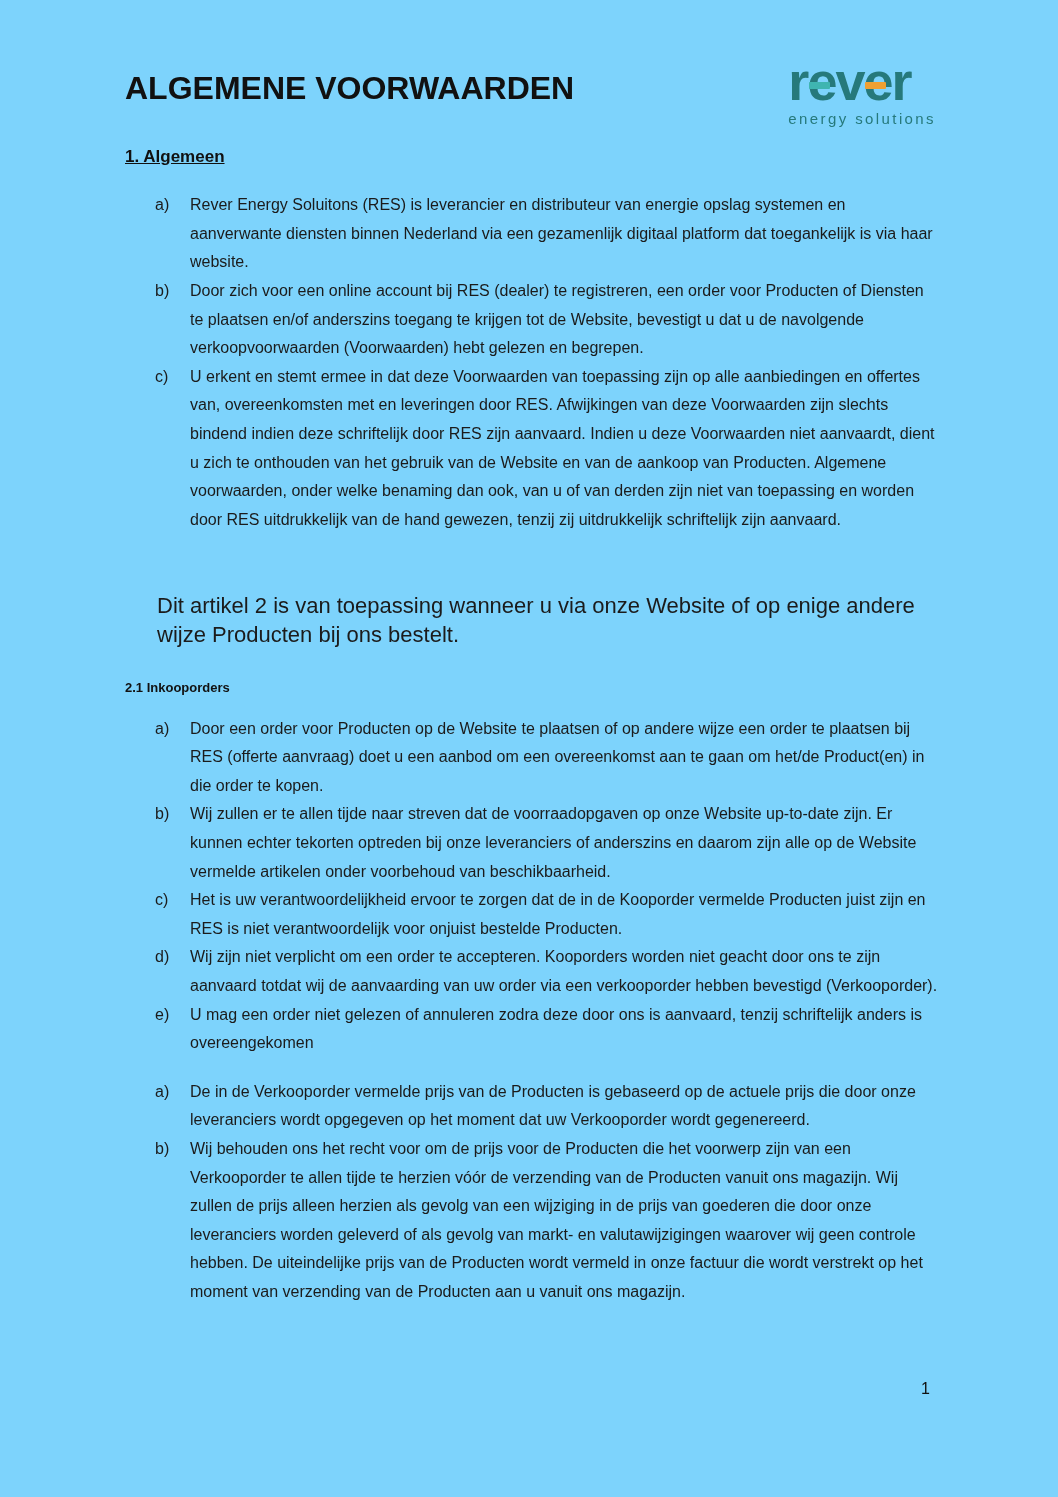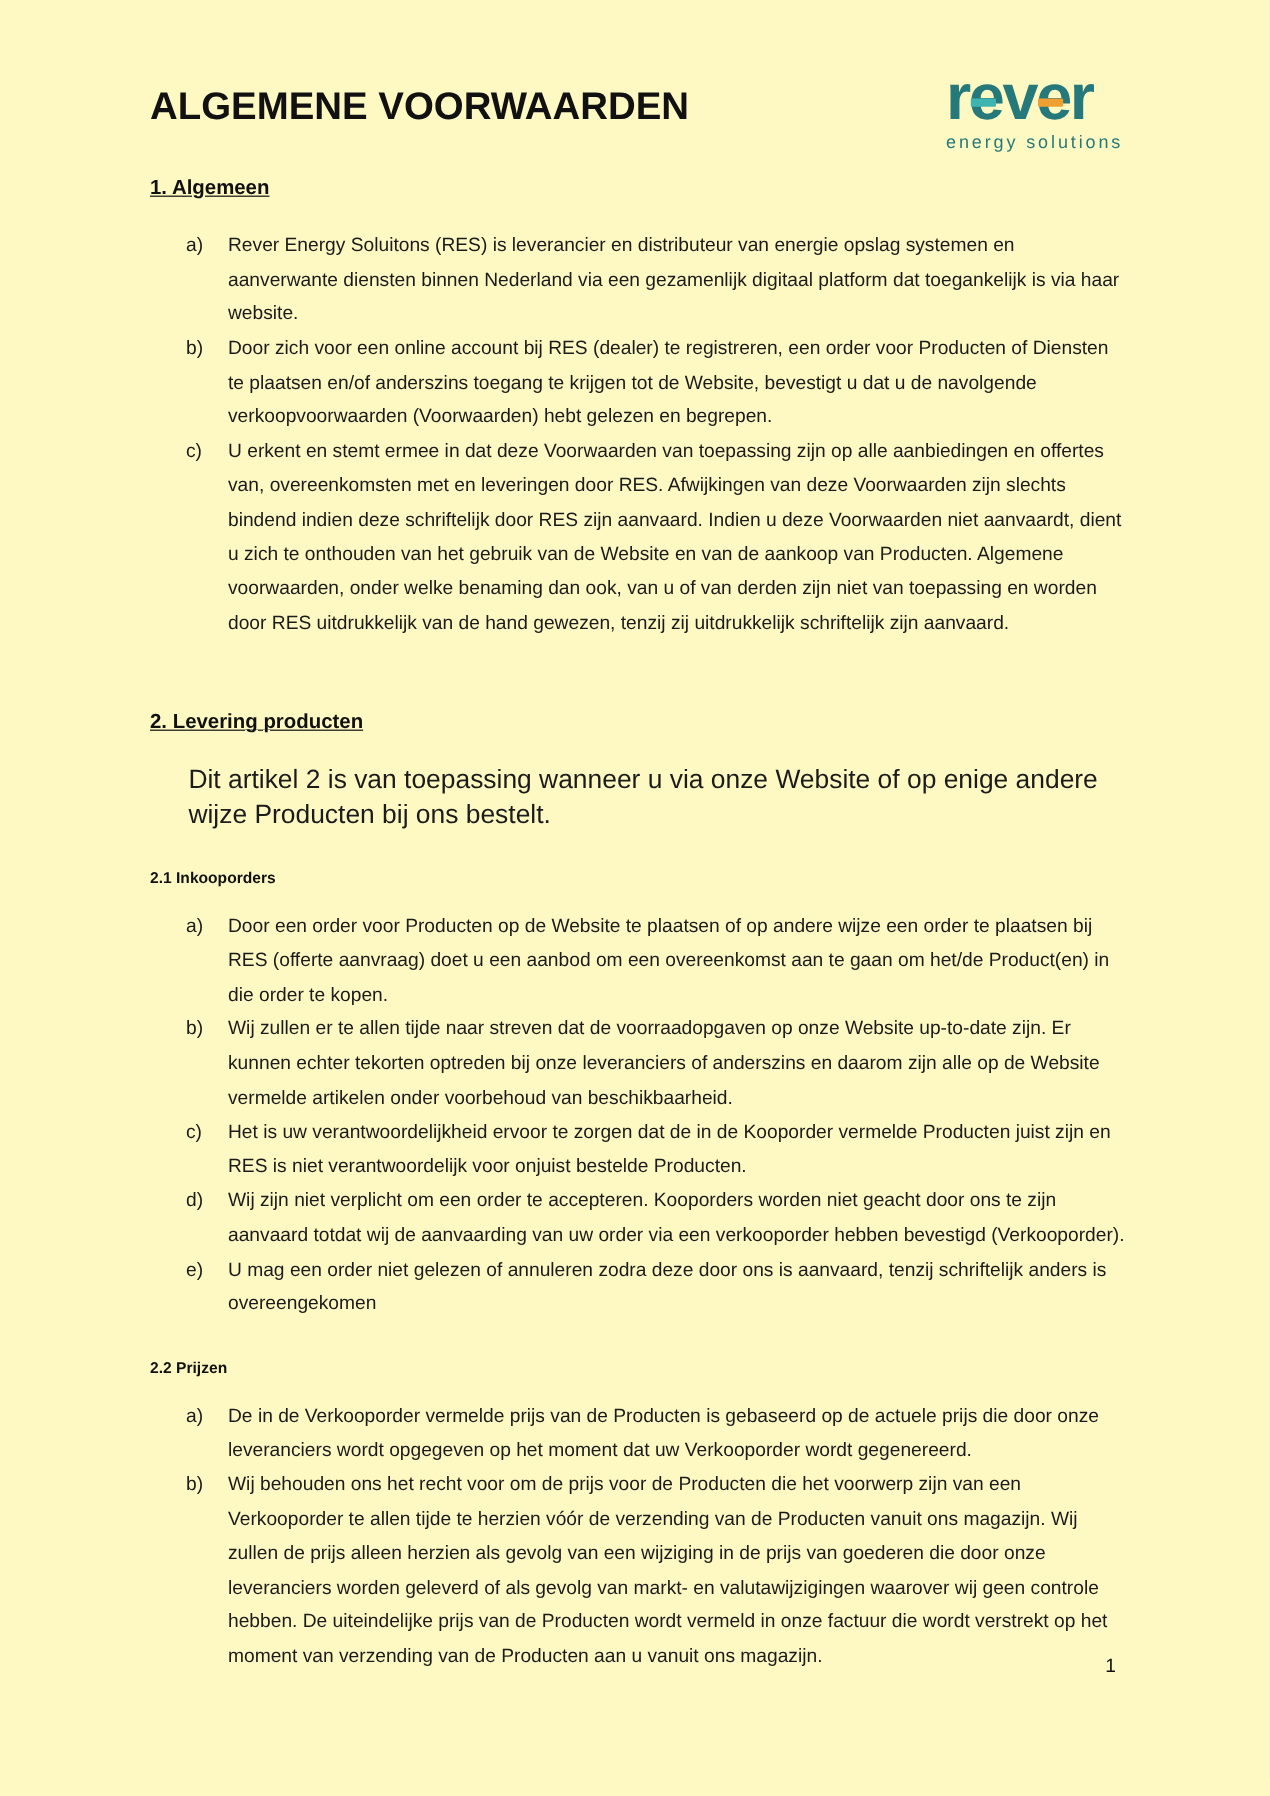--- a/index.html
+++ b/index.html
@@ -1,18 +1,18 @@
 <!DOCTYPE html>
 <html style="--logo-teal: #26797b; --logo-light-teal: #3fb5b1; --logo-orange: #efa032; --body-text: #1b1b1b;"><head>
 <meta charset="utf-8">
 <style>
   html,body{margin:0;padding:0;background:#e8e8e8;}
   .page{
     width:1058px;height:1497px;
-    background:#fef9c3;
+    background:#7dd3fc;
     box-sizing:border-box;
     padding:62px 120px 0 125px;
     font-family:"Liberation Sans",sans-serif;
     color:var(--body-text,#1b1b1b);
     position:relative;
     overflow:hidden;
     margin:0 auto;
   }
   
   .header{display:flex;justify-content:space-between;align-items:flex-start;margin-bottom:20px;}
@@ -68,21 +68,20 @@
         <span class="txt">Door zich voor een online account bij RES (dealer) te registreren, een order voor Producten of Diensten te plaatsen en/of anderszins toegang te krijgen tot de Website, bevestigt u dat u de navolgende verkoopvoorwaarden (Voorwaarden) hebt gelezen en begrepen.</span>
       </div>
       <div class="item">
         <span class="lbl">c)</span>
         <span class="txt">U erkent en stemt ermee in dat deze Voorwaarden van toepassing zijn op alle aanbiedingen en offertes van, overeenkomsten met en leveringen door RES. Afwijkingen van deze Voorwaarden zijn slechts bindend indien deze schriftelijk door RES zijn aanvaard. Indien u deze Voorwaarden niet aanvaardt, dient u zich te onthouden van het gebruik van de Website en van de aankoop van Producten. Algemene voorwaarden, onder welke benaming dan ook, van u of van derden zijn niet van toepassing en worden door RES uitdrukkelijk van de hand gewezen, tenzij zij uitdrukkelijk schriftelijk zijn aanvaard.</span>
       </div>
     </div>
   </section>
 
   <section class="sec2">
-    <h2 class="sec-h">2. Levering producten</h2>
     <p class="intro">Dit artikel 2 is van toepassing wanneer u via onze Website of op enige andere wijze Producten bij ons bestelt.</p>
 
     <h3 class="sub-h">2.1 Inkooporders</h3>
     <div class="sub-list">
       <div class="item">
         <span class="lbl">a)</span>
         <span class="txt">Door een order voor Producten op de Website te plaatsen of op andere wijze een order te plaatsen bij RES (offerte aanvraag) doet u een aanbod om een overeenkomst aan te gaan om het/de Product(en) in die order te kopen.</span>
       </div>
       <div class="item">
         <span class="lbl">b)</span>
@@ -95,21 +94,20 @@
       <div class="item">
         <span class="lbl">d)</span>
         <span class="txt">Wij zijn niet verplicht om een order te accepteren. Kooporders worden niet geacht door ons te zijn aanvaard totdat wij de aanvaarding van uw order via een verkooporder hebben bevestigd (Verkooporder).</span>
       </div>
       <div class="item">
         <span class="lbl">e)</span>
         <span class="txt">U mag een order niet gelezen of annuleren zodra deze door ons is aanvaard, tenzij schriftelijk anders is overeengekomen</span>
       </div>
     </div>
 
-    <h3 class="sub-h">2.2 Prijzen</h3>
     <div class="sub-list">
       <div class="item">
         <span class="lbl">a)</span>
         <span class="txt">De in de Verkooporder vermelde prijs van de Producten is gebaseerd op de actuele prijs die door onze leveranciers wordt opgegeven op het moment dat uw Verkooporder wordt gegenereerd.</span>
       </div>
       <div class="item">
         <span class="lbl">b)</span>
         <span class="txt">Wij behouden ons het recht voor om de prijs voor de Producten die het voorwerp zijn van een Verkooporder te allen tijde te herzien vóór de verzending van de Producten vanuit ons magazijn. Wij zullen de prijs alleen herzien als gevolg van een wijziging in de prijs van goederen die door onze leveranciers worden geleverd of als gevolg van markt- en valutawijzigingen waarover wij geen controle hebben. De uiteindelijke prijs van de Producten wordt vermeld in onze factuur die wordt verstrekt op het moment van verzending van de Producten aan u vanuit ons magazijn.</span>
       </div>
     </div>

